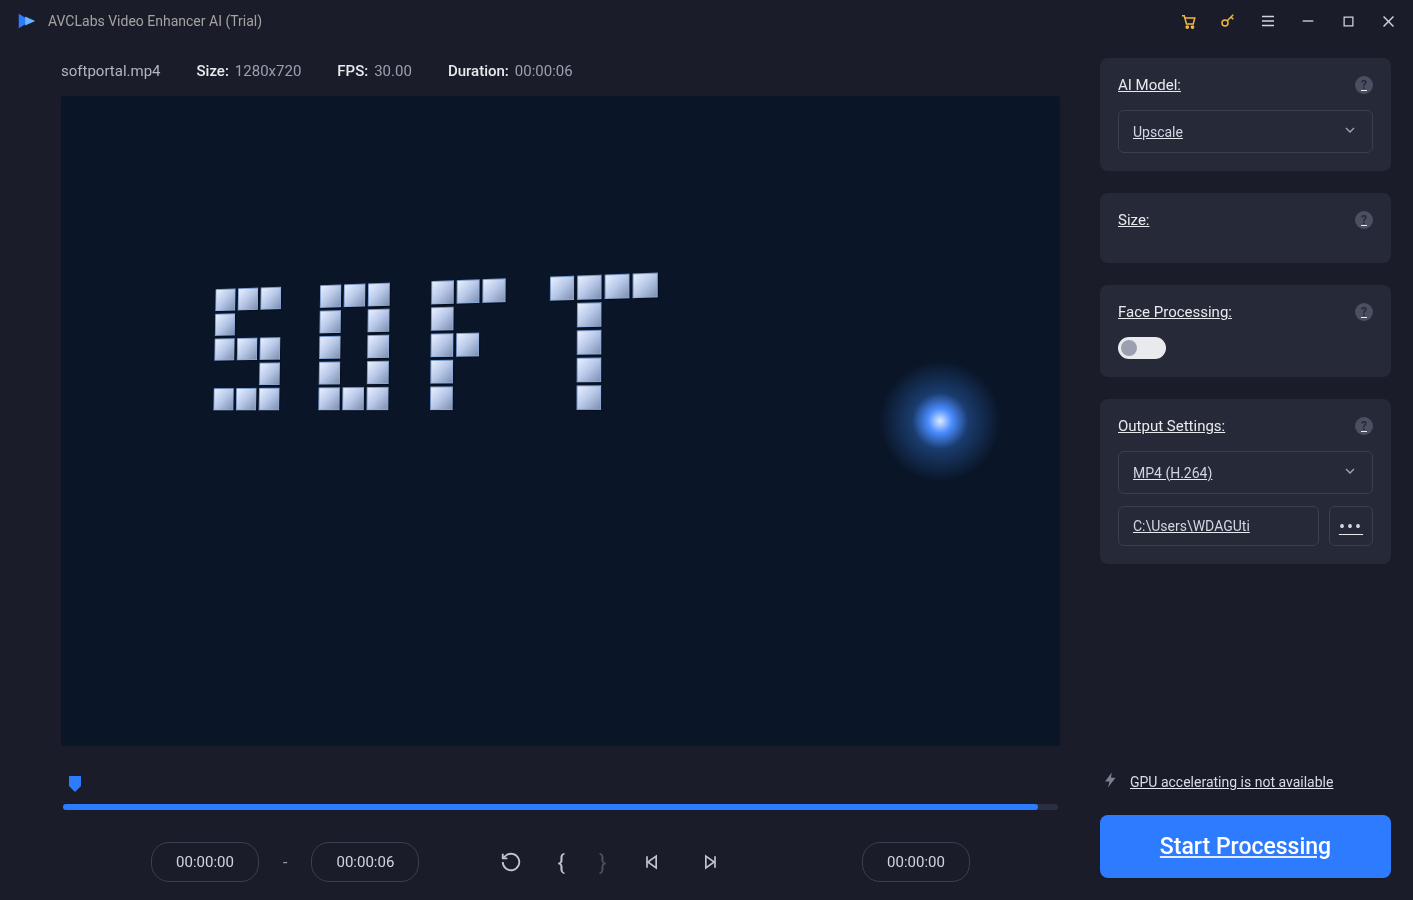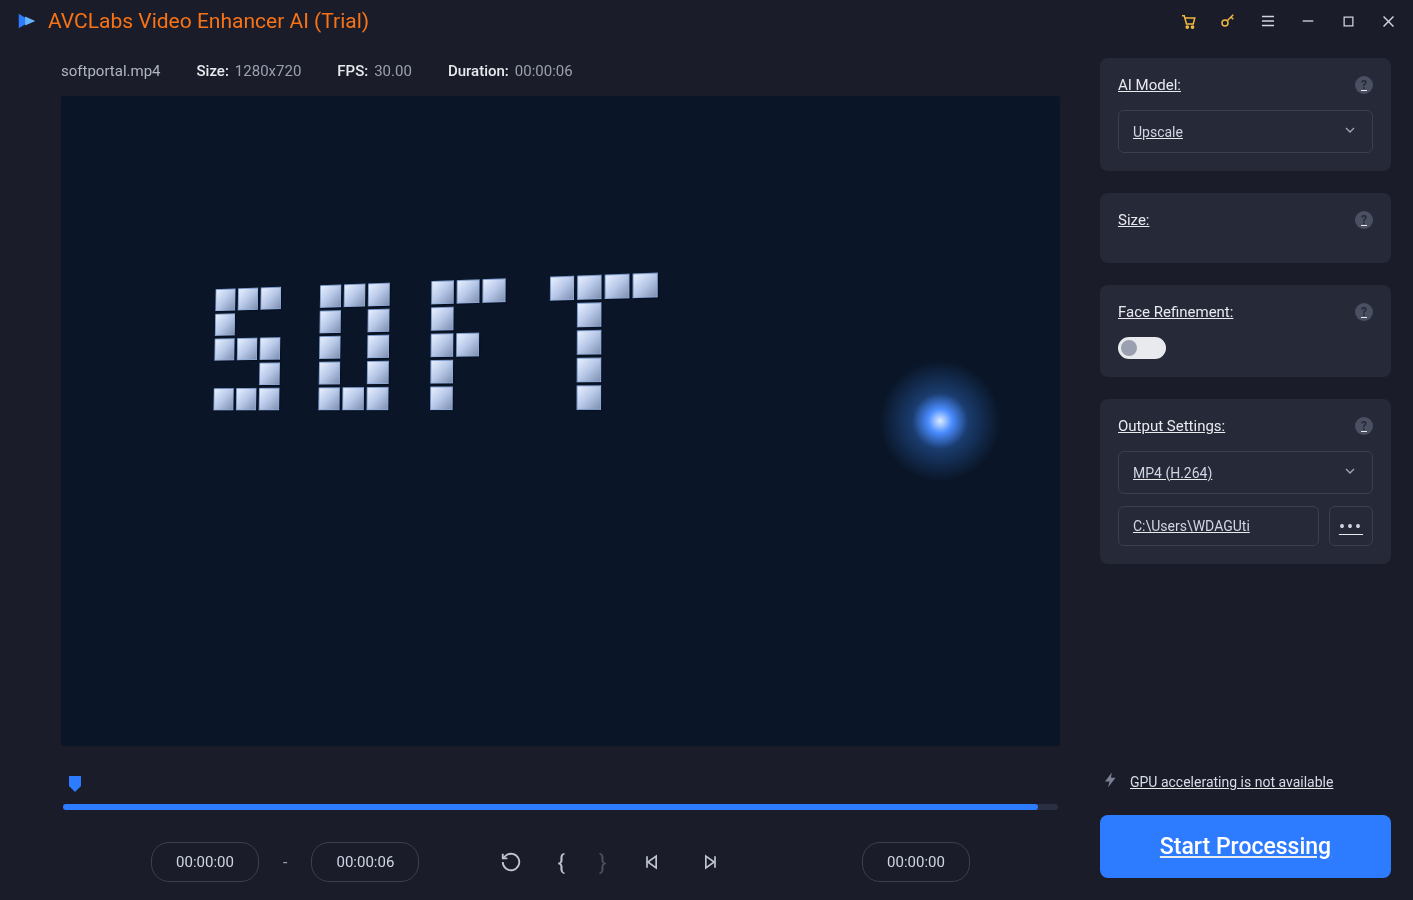--- a/index.html
+++ b/index.html
@@ -1,20 +1,20 @@
 <!DOCTYPE html>
 <html><head>
 <meta charset="utf-8">
 <style>
 * { margin:0; padding:0; box-sizing:border-box; font-family:-apple-system,BlinkMacSystemFont,"Segoe UI",Roboto,sans-serif; }
 body { width:1413px; height:900px; background:#1a1d29; color:#e8eaed; overflow:hidden; }
 .titlebar { display:flex; align-items:center; justify-content:space-between; height:42px; padding:0 16px; background:#1a1d29; }
 .titlebar-left { display:flex; align-items:center; gap:10px; }
 .logo-icon { width:22px; height:22px; display:flex; align-items:center; }
-.app-title { font-size:21px; color:#f97316; font-weight:400; }
+.app-title { font-size:14px; color:#a3a3a3; font-weight:400; }
 .titlebar-right { display:flex; align-items:center; gap:22px; }
 .titlebar-right .tb-icon { cursor:pointer; display:flex; align-items:center; justify-content:center; width:18px; height:18px; }
 .main { display:flex; height:calc(100% - 42px);margin-left:43px; }
 .left-panel { flex:1; display:flex; flex-direction:column; padding:12px 18px 18px 18px; }
 .file-info { display:flex; align-items:center; gap:36px; font-size:15px; color:#b0b5c4; padding:8px 0 16px 0; }
 .file-info .label { color:#e8eaed; font-weight:500; }
 .file-info .value { color:#9ba0b0; margin-left:6px; }
 .preview { width:100%; flex:1; background:radial-gradient(ellipse 200px 200px at 88% 50%, #dcecff 0%, #4a8cff 6%, #1a3c6e 14%, #0a1628 30%), radial-gradient(ellipse 100px 100px at 9% 66%, #aed0ff 0%, #3468c4 5%, #0a1628 22%), linear-gradient(180deg, #020510 0%, #081530 40%, #0c1a3c 55%, #020510 100%); position:relative; overflow:hidden; border-radius:2px; }
 .cube-text { position:absolute; left:12%; top:28%; width:62%; height:42%; transform:perspective(900px) rotateY(-14deg) rotateX(2deg); display:flex; gap:18px; }
 .letter { display:grid; grid-template-columns:repeat(4,24px); grid-template-rows:repeat(6,24px); gap:3px; }
@@ -280,21 +280,21 @@
 
     <div class="panel-card">
       <div class="panel-header">
         <span class="panel-title">Size:</span>
         <span class="help-icon">?</span>
       </div>
     </div>
 
     <div class="panel-card">
       <div class="panel-header">
-        <span class="panel-title">Face Refinement:</span>
+        <span class="panel-title">Face Processing:</span>
         <span class="help-icon">?</span>
       </div>
       <div class="toggle"></div>
     </div>
 
     <div class="panel-card">
       <div class="panel-header">
         <span class="panel-title">Output Settings:</span>
         <span class="help-icon">?</span>
       </div>

